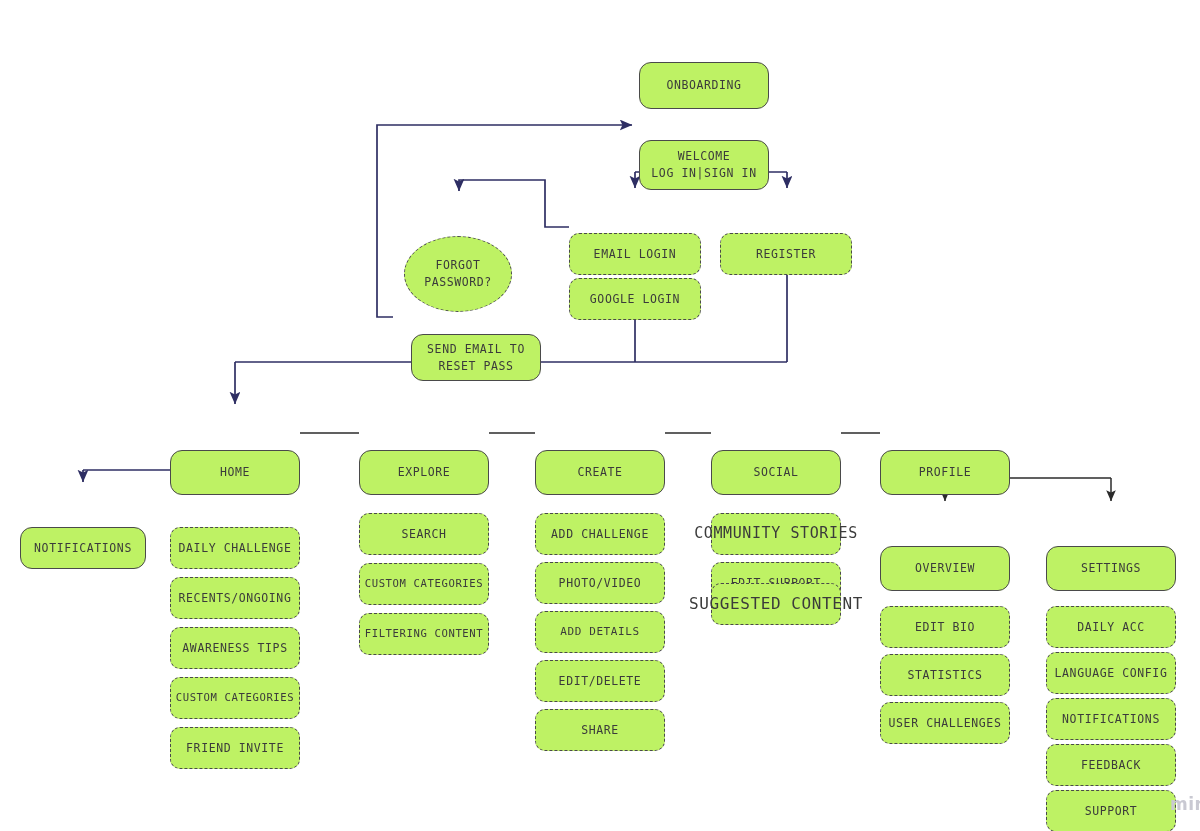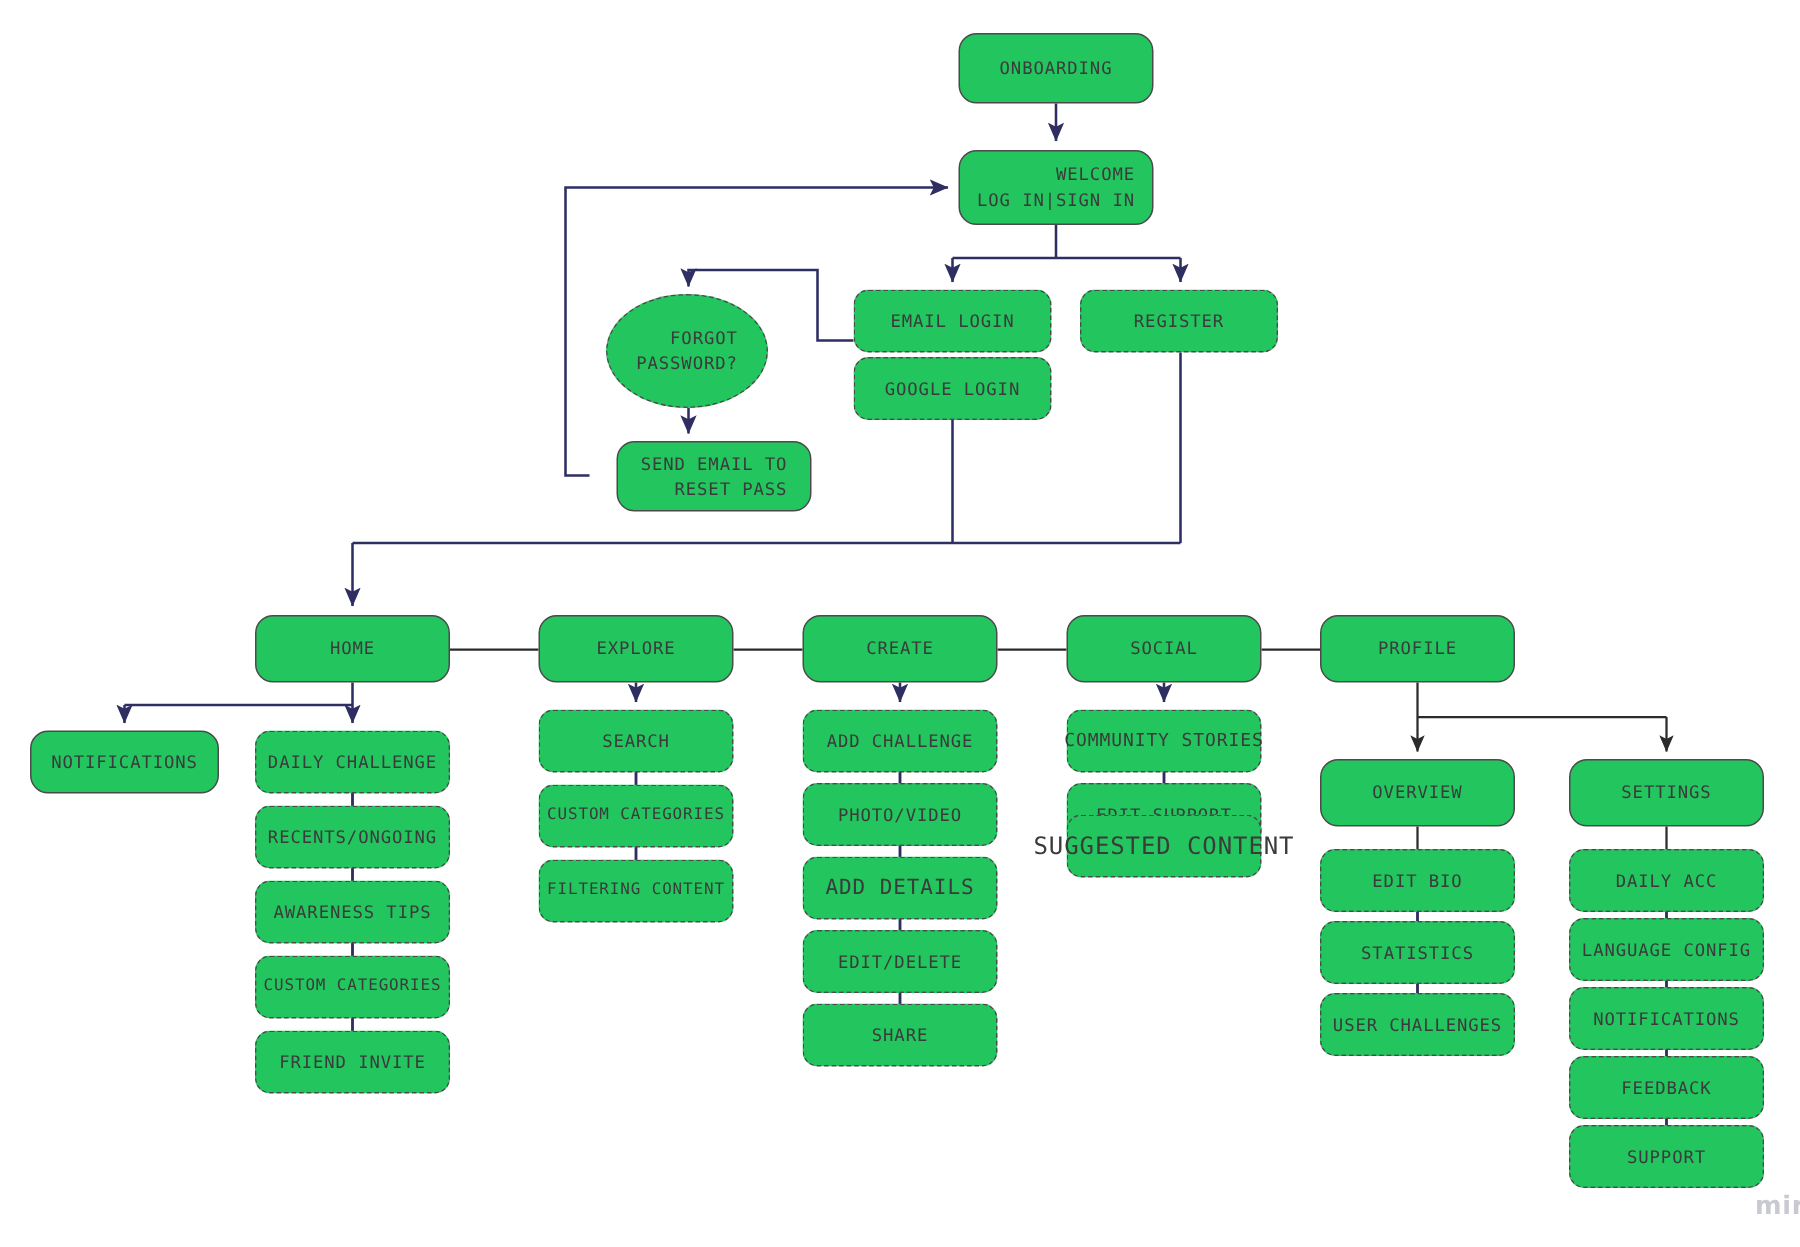--- a/index.html
+++ b/index.html
@@ -12,28 +12,29 @@
   }
   #canvas{position:absolute;left:0;top:0;width:1200px;height:831px;}
   #wires{position:absolute;left:0;top:0;width:1200px;height:831px;pointer-events:none;}
 
   .node{
     position:absolute;
     box-sizing:border-box;
     display:flex;
     align-items:center;
     justify-content:center;
-    text-align:right;
+    text-align:center;
     color:#3b3b3b;
     font-size:11.5px;
     letter-spacing:0.6px;
     line-height:1.45;
-    background:#22c55e;
+    background:#bef264;
     border-radius:12px;
     white-space:pre;
+    margin-top:40px;
   }
   .solid{ border:1.4px solid #4a4a4a; }
   .dashed{ border:1.6px dashed #4a4a4a; border-radius:10px; }
   .ellipse{
     border:1.6px dashed #4a4a4a;
     border-radius:50%;
   }
   .watermark{
     position:absolute;
     color:#c9c9d2;
@@ -129,24 +130,24 @@
       <div class="node dashed" style="left: 170px; top: 487px; width: 130px; height: 42px; font-size: 11.5px;"><span>DAILY CHALLENGE</span></div>
       <div class="node dashed" style="left: 170px; top: 537px; width: 130px; height: 42px; font-size: 11.5px;"><span>RECENTS/ONGOING</span></div>
       <div class="node dashed" style="left: 170px; top: 587px; width: 130px; height: 42px; font-size: 11.5px;"><span>AWARENESS TIPS</span></div>
       <div class="node dashed" style="left: 170px; top: 637px; width: 130px; height: 42px; font-size: 10.6px;"><span>CUSTOM CATEGORIES</span></div>
       <div class="node dashed" style="left: 170px; top: 687px; width: 130px; height: 42px; font-size: 11.5px;"><span>FRIEND INVITE</span></div>
       <div class="node dashed" style="left: 359px; top: 473px; width: 130px; height: 42px; font-size: 11.5px;"><span>SEARCH</span></div>
       <div class="node dashed" style="left: 359px; top: 523px; width: 130px; height: 42px; font-size: 10.6px;"><span>CUSTOM CATEGORIES</span></div>
       <div class="node dashed" style="left: 359px; top: 573px; width: 130px; height: 42px; font-size: 10.6px;"><span>FILTERING CONTENT</span></div>
       <div class="node dashed" style="left: 535px; top: 473px; width: 130px; height: 42px; font-size: 11.5px;"><span>ADD CHALLENGE</span></div>
       <div class="node dashed" style="left: 535px; top: 522px; width: 130px; height: 42px; font-size: 11.5px;"><span>PHOTO/VIDEO</span></div>
-      <div class="node dashed" style="left: 535px; top: 571px; width: 130px; height: 42px; font-size: 14px;"><span>ADD DETAILS</span></div>
+      <div class="node dashed" style="left: 535px; top: 571px; width: 130px; height: 42px; font-size: 11px;"><span>ADD DETAILS</span></div>
       <div class="node dashed" style="left: 535px; top: 620px; width: 130px; height: 42px; font-size: 11.5px;"><span>EDIT/DELETE</span></div>
       <div class="node dashed" style="left: 535px; top: 669px; width: 130px; height: 42px; font-size: 11.5px;"><span>SHARE</span></div>
-      <div class="node dashed" style="left: 711px; top: 473px; width: 130px; height: 42px; font-size: 12px;"><span>COMMUNITY STORIES</span></div>
+      <div class="node dashed" style="left: 711px; top: 473px; width: 130px; height: 42px; font-size: 15px;"><span>COMMUNITY STORIES</span></div>
       <div class="node dashed" style="left: 711px; top: 522px; width: 130px; height: 42px; font-size: 11.5px;"><span>EDIT SUPPORT</span></div>
       <div class="node dashed" style="left: 711px; top: 543px; width: 130px; height: 42px; font-size: 16px;"><span>SUGGESTED CONTENT</span></div>
       <div class="node dashed" style="left: 880px; top: 566px; width: 130px; height: 42px; font-size: 11.5px;"><span>EDIT BIO</span></div>
       <div class="node dashed" style="left: 880px; top: 614px; width: 130px; height: 42px; font-size: 11.5px;"><span>STATISTICS</span></div>
       <div class="node dashed" style="left: 880px; top: 662px; width: 130px; height: 42px; font-size: 11.5px;"><span>USER CHALLENGES</span></div>
       <div class="node dashed" style="left: 1046px; top: 566px; width: 130px; height: 42px; font-size: 11.5px;"><span>DAILY ACC</span></div>
       <div class="node dashed" style="left: 1046px; top: 612px; width: 130px; height: 42px; font-size: 11.5px;"><span>LANGUAGE CONFIG</span></div>
       <div class="node dashed" style="left: 1046px; top: 658px; width: 130px; height: 42px; font-size: 11.5px;"><span>NOTIFICATIONS</span></div>
       <div class="node dashed" style="left: 1046px; top: 704px; width: 130px; height: 42px; font-size: 11.5px;"><span>FEEDBACK</span></div>
       <div class="node dashed" style="left: 1046px; top: 750px; width: 130px; height: 42px; font-size: 11.5px;"><span>SUPPORT</span></div>

